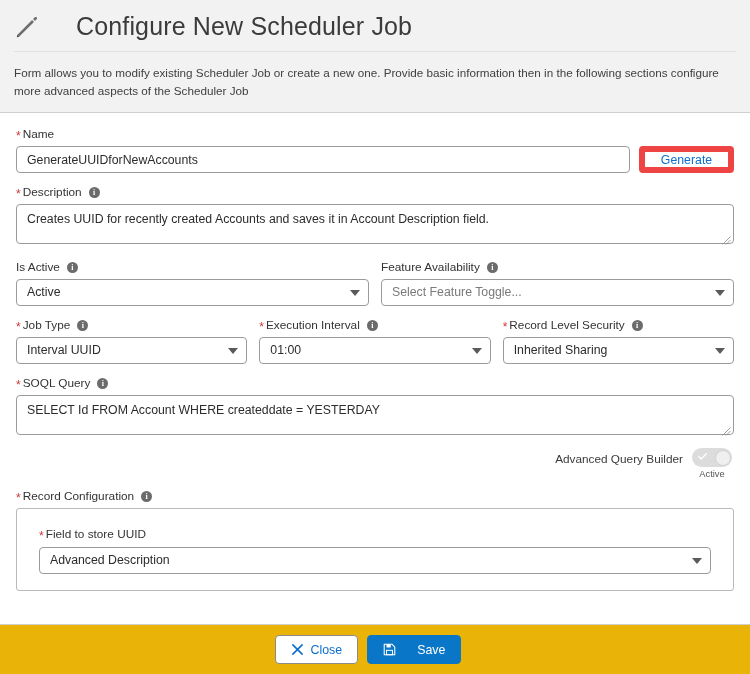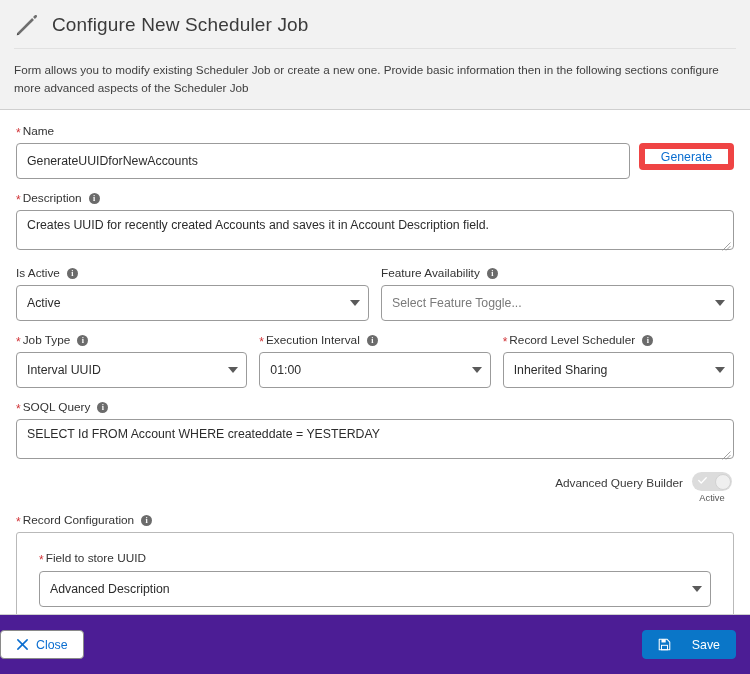--- a/index.html
+++ b/index.html
@@ -33,25 +33,26 @@
     padding-left: 0;
     padding-right: 0;
   }
   .pencil-icon {
     width: 26px; height: 26px;
     margin-right: 12px;
     flex: none;
     display: block;
   }
   .page-title {
-    font-size: 19px;
+    font-size: 25px;
     color: #3b3b3b;
     font-weight: 400;
     letter-spacing: .15px;
     white-space: nowrap;
+    margin-left: 24px;
   }
   .header-desc {
     font-size: 11.7px;
     color: #3f3f3f;
     line-height: 1.5;
     padding: 12px 14px 13px 14px;
     max-width: 745px;
   }
 
   
@@ -95,21 +96,21 @@
   }
 
   .input, .textarea, .select {
     width: 100%;
     border: 1px solid #9b9b9b;
     border-radius: 4px;
     background: #ffffff;
     font-size: 12.3px;
     color: #2c2c2c;
     font-family: "Liberation Sans", sans-serif;
-    padding: 17px 10px;
+    padding: 8px 10px;
     height: 27px;
     line-height: 25px;
     outline: none;
   }
   .textarea {
     height: 40px;
     padding: 6px 10px;
     line-height: 1.45;
     resize: none;
     overflow: hidden;
@@ -210,26 +211,26 @@
     border: 1px solid #b9b9b9;
     border-radius: 3px;
     padding: 14px 14px 16px 14px;
     margin-top: 2px;
   }
   .rc-box .label { margin-bottom: 6px; }
   .rc-inner { padding: 4px 8px 0 8px; }
 
   
   .footer {
-    background: #4c1d95;
+    background: #eab308;
     border-top: 1px solid #cfcfcf;
-    height: 60px;
+    height: 50px;
     display: flex;
     align-items: center;
-    justify-content: space-between;
+    justify-content: center;
     padding-right: 14px;
     gap: 9px;
     flex: none;
   }
   .btn {
     height: 29px;
     border-radius: 4px;
     font-size: 12.4px;
     font-family: "Liberation Sans", sans-serif;
     display: inline-flex;
@@ -348,21 +349,21 @@
         <div class="select-wrap">
           <div class="select">
             <span class="val">01:00</span>
           </div>
           <span class="caret"></span>
         </div>
       </div>
       <div class="col">
         <div class="label">
           <span class="req">*</span>
-          <span>Record Level Scheduler</span>
+          <span>Record Level Security</span>
           <span class="info-icon">i</span>
         </div>
         <div class="select-wrap">
           <div class="select">
             <span class="val">Inherited Sharing</span>
           </div>
           <span class="caret"></span>
         </div>
       </div>
     </div>

